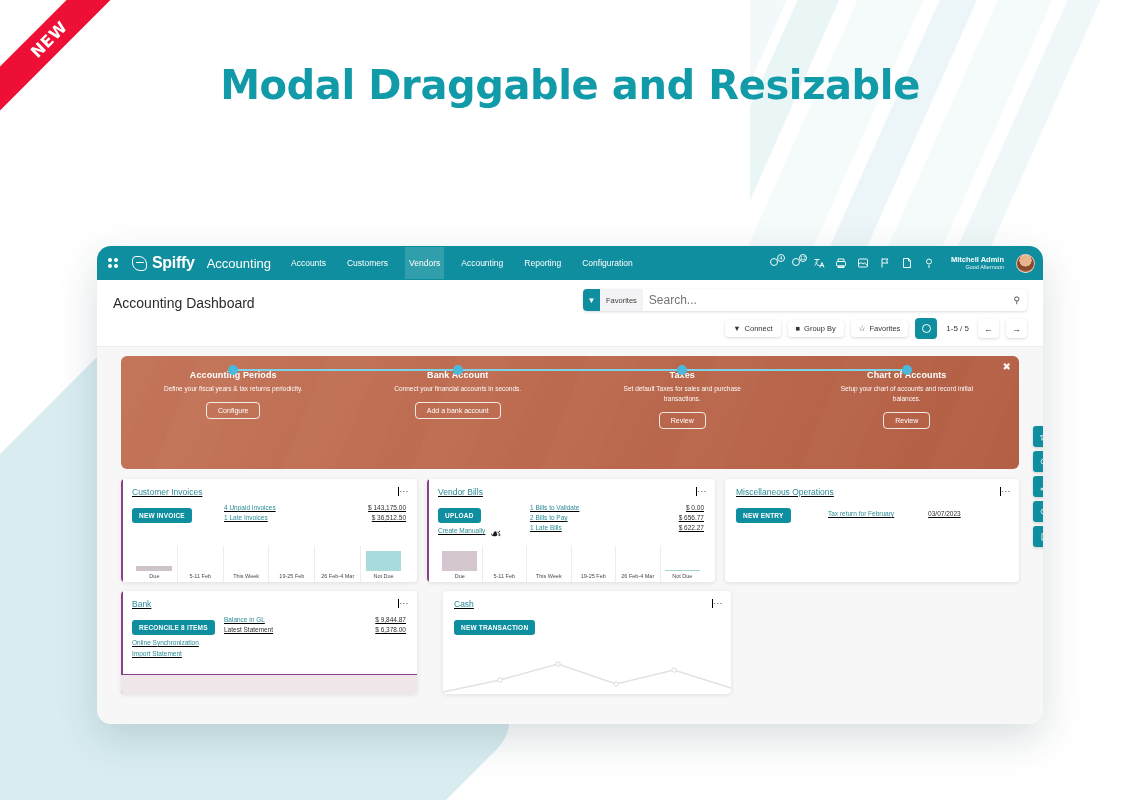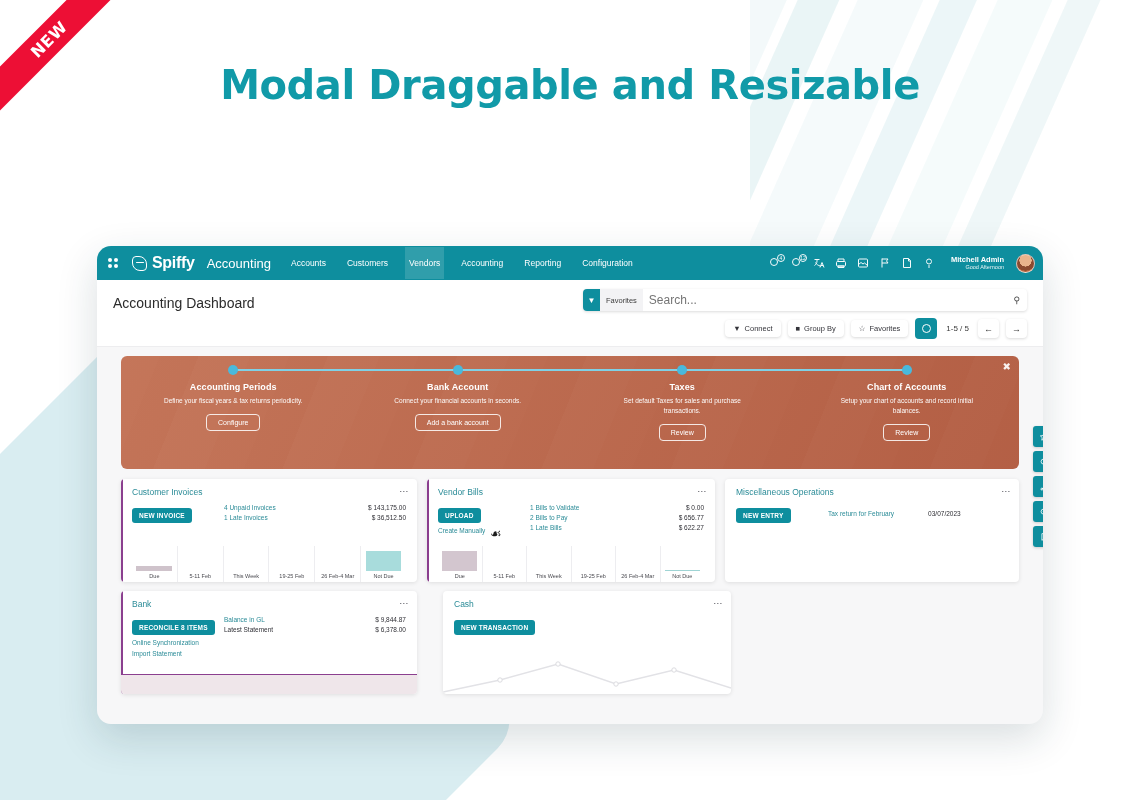--- a/index.html
+++ b/index.html
@@ -168,21 +168,21 @@
     height:113px;
     background:
       linear-gradient(120deg, rgba(196,116,88,.92), rgba(178,92,66,.93)),
       repeating-linear-gradient(112deg, #c98c6e 0 36px, #bd7c5e 36px 72px, #d2a288 72px 120px);
   }
   .banner-x {
     position:absolute; right:8px; top:6px; color:#fff; font-size:10px;
     opacity:.92; cursor:pointer; line-height:1;
   }
   .steps { display:flex; height:100%; }
-  .step { flex:1; position:relative; text-align:center; padding-top:26px; color:#fff; }
+  .step { flex:1; position:relative; text-align:center; padding-top:14px; color:#fff; }
   .step-line {
     position:absolute; top:13px; left:0; width:100%; height:2px;
     background:#7fd1e6;
   }
   .step:first-child .step-line { left:50%; width:50%; }
   .step:last-child .step-line  { width:50%; }
   .step-dot {
     position:absolute; top:9px; left:50%; margin-left:-5px;
     width:10px; height:10px; border-radius:50%; background:#49b9dc;
   }
@@ -193,21 +193,21 @@
     border:1px solid rgba(255,255,255,.85); border-radius:4px;
     font-size:7px; color:#fff; cursor:pointer;
   }
 
   
   .cards { display:flex; gap:10px; margin-top:10px; }
   .card {
     background:#fff; border-radius:4px; position:relative;
     box-shadow:0 1px 4px rgba(0,0,0,.10);
     padding: 8px 11px 0 11px;
-    height:103px; overflow:hidden;
+    height:103px; overflow:hidden;text-decoration:underline;
   }
   .card::before {
     content:""; position:absolute; left:0; top:0; bottom:0; width:2px;
     background:#8b3f8f;
   }
   .card.no-bar::before { display:none; }
   .card-head { display:flex; align-items:flex-start; }
   .card-title { font-size:8.5px; color:#2a8b97; }
   .kebab {
     margin-left:auto; color:#6b6b72; font-size:9px; line-height:.6; cursor:pointer;

